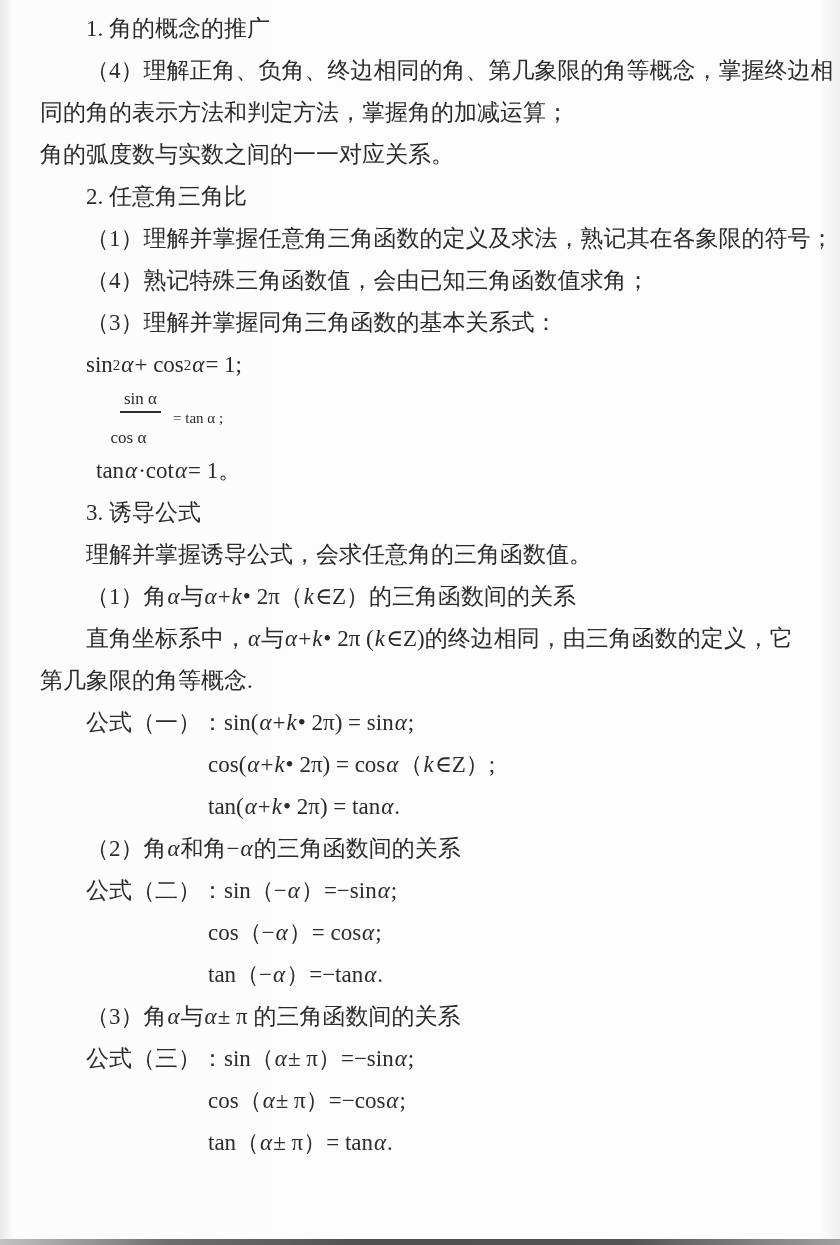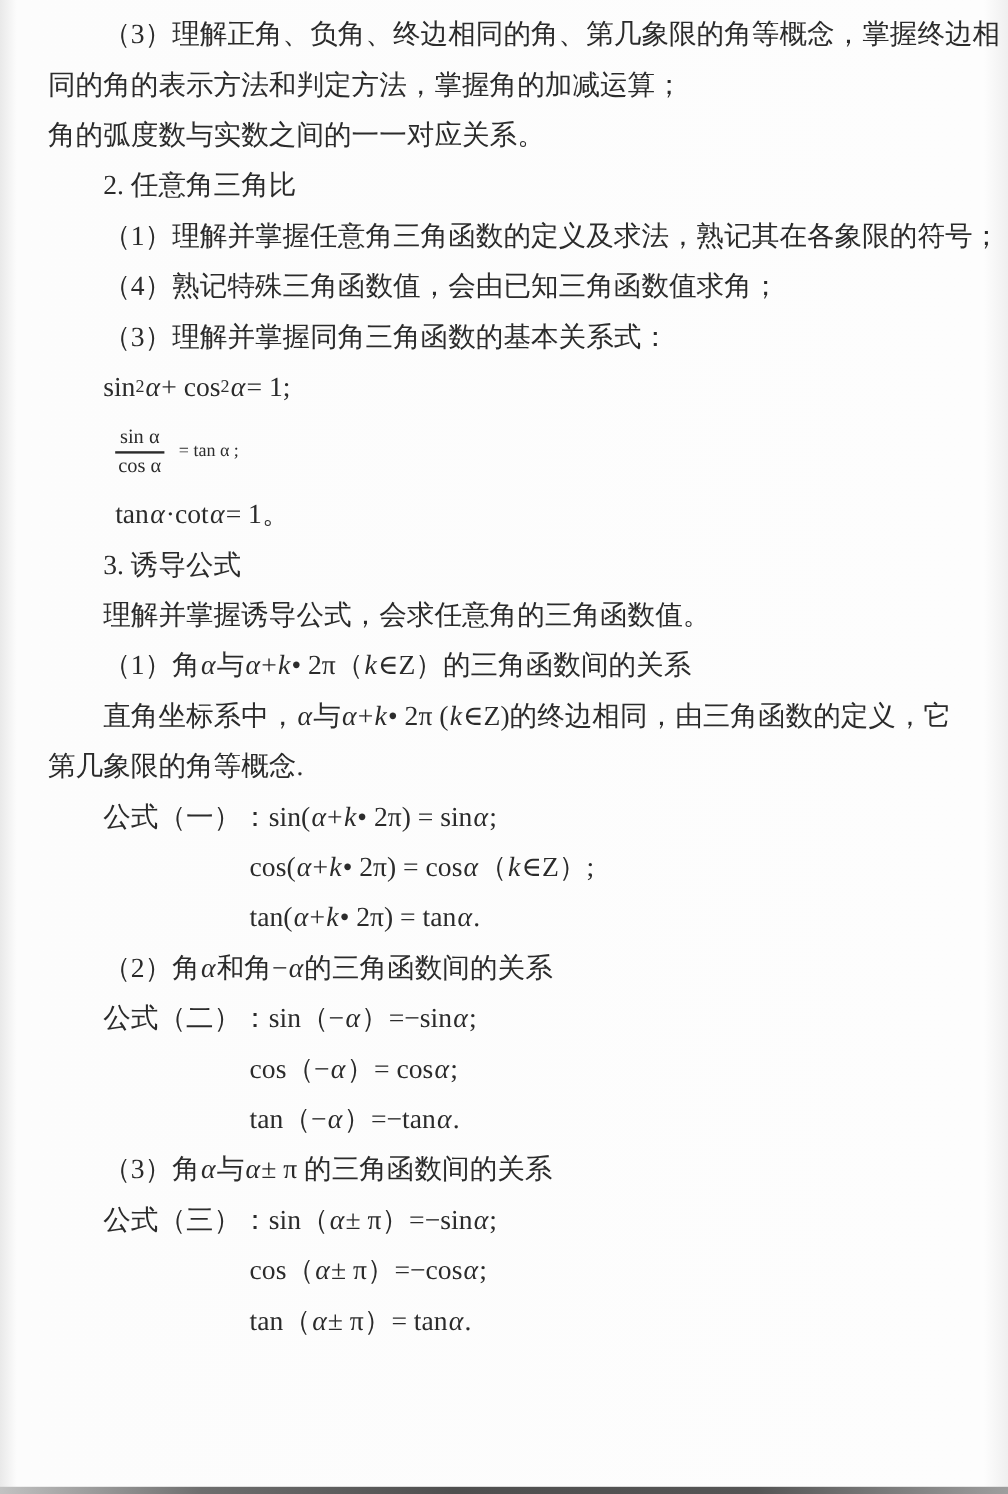--- a/index.html
+++ b/index.html
@@ -27,34 +27,35 @@
   .row.frac-row{height:64px;}
   .ind1{padding-left:46px;}   
   .indf{padding-left:56px;}   
   .ind2{padding-left:168px;}  
   .row sup{font-size:15px;line-height:0;vertical-align:super;}
   .row i{font-style:italic;padding:0 1px;}
   .frac{
     display:inline-flex;flex-direction:column;align-items:center;
     font-size:17px;line-height:1.15;margin-right:12px;
   }
-  .frac .num{padding:0 4px 2px;border-bottom:2px solid #2b2b2b;}
-  .frac .den{padding-top:0;}
+  .frac .num{padding:0 4px 2px;border-bottom:2px solid #2b2b2b;margin-left:24px;}
+  .frac .den{padding-top:15px;}
   .frac-rest{font-size:15px;}
   .bottom-bar{
     position:absolute;left:0;bottom:0;width:100%;height:6px;
     background:linear-gradient(90deg,#c2c2c2 0%,#6e6e6e 20%,#4f4f4f 45%,#555 75%,#9e9e9e 100%);
   }
 </style>
 </head>
 <body>
 
 <div class="page">
   <div class="content">
-      <div class="row ind1">（3）理解正角、负角、终边相同的角、第几象限的角等概念，掌握终边相</div>
+      <div class="row ind1">1. 角的概念的推广</div>
+      <div class="row ind1">（4）理解正角、负角、终边相同的角、第几象限的角等概念，掌握终边相</div>
       <div class="row ind0">同的角的表示方法和判定方法，掌握角的加减运算；</div>
       <div class="row ind0">角的弧度数与实数之间的一一对应关系。</div>
       <div class="row ind1">2. 任意角三角比</div>
       <div class="row ind1">（1）理解并掌握任意角三角函数的定义及求法，熟记其在各象限的符号；</div>
       <div class="row ind1">（4）熟记特殊三角函数值，会由已知三角函数值求角；</div>
       <div class="row ind1">（3）理解并掌握同角三角函数的基本关系式：</div>
       <div class="row ind1">sin<sup>2</sup> <i>α</i> + cos<sup>2</sup> <i>α</i> = 1;</div>
       <div class="row indf frac-row">
         <span class="frac">
           <span class="num">sin α</span>

